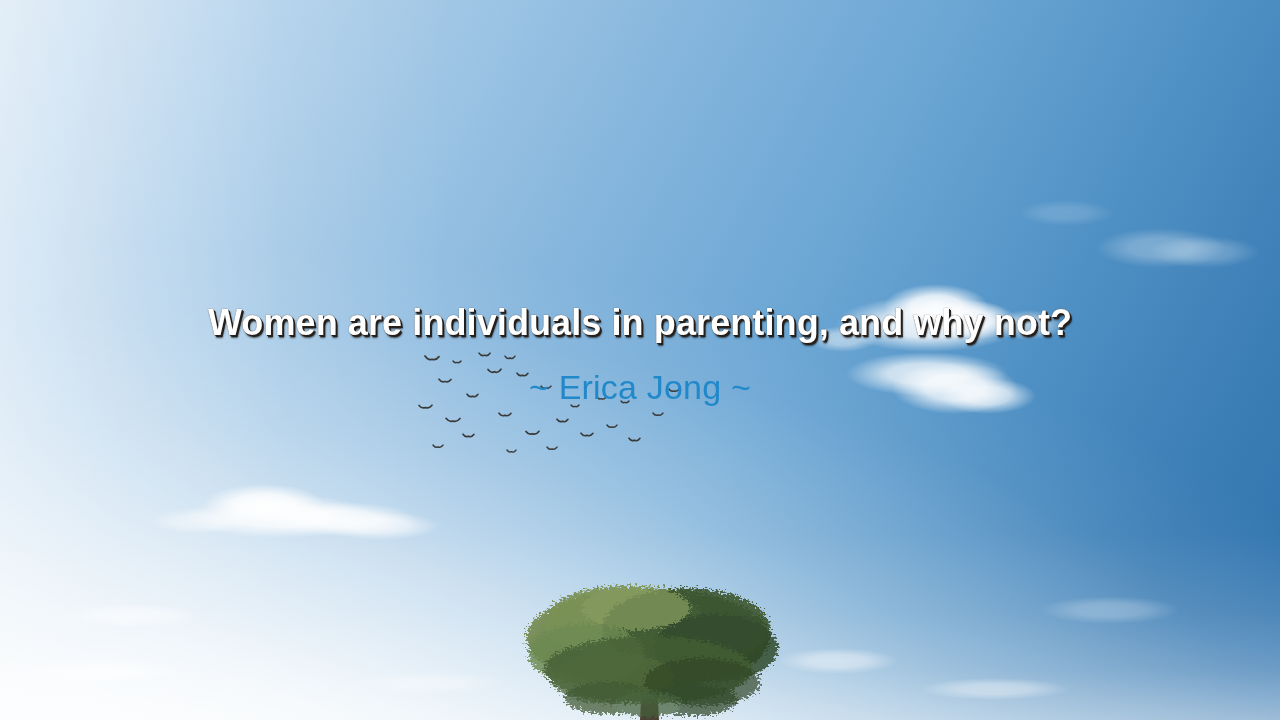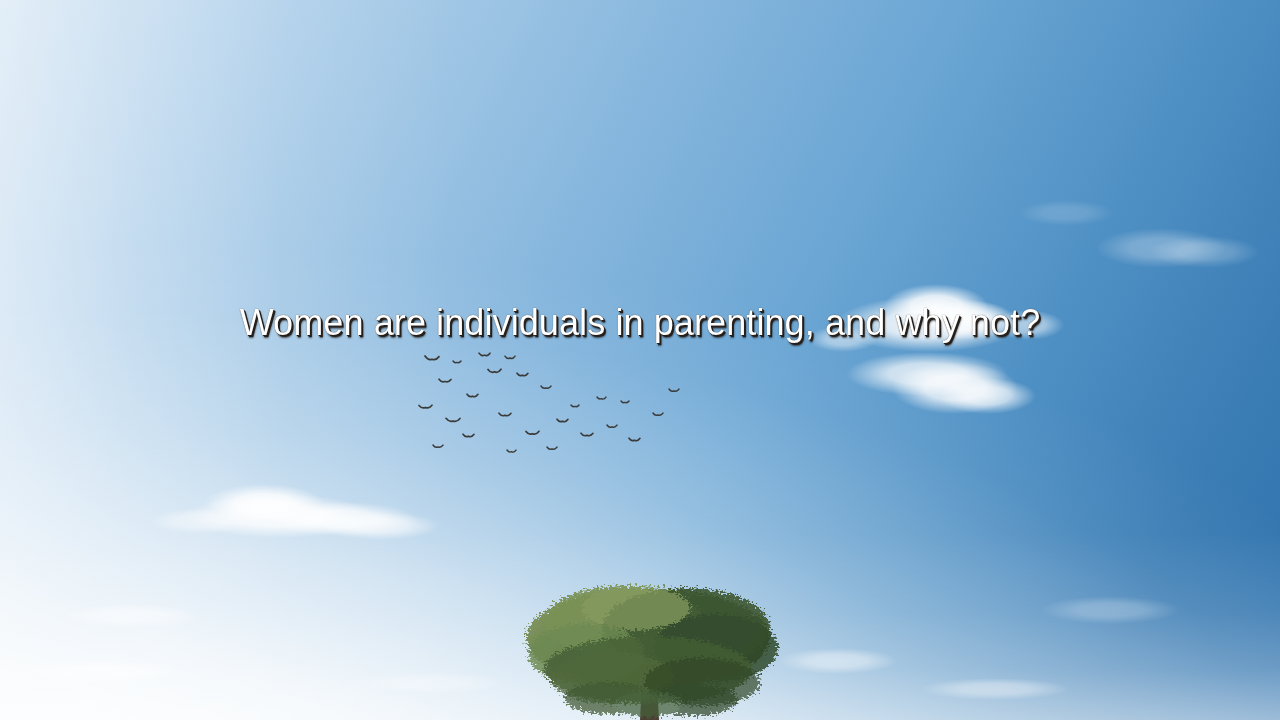--- a/index.html
+++ b/index.html
@@ -109,21 +109,21 @@
     top: 300px;
     text-align: center;
     pointer-events: none;
   }
 
   #quote-text {
     display: block;
     margin: 0;
     font-size: 36px;
     line-height: 46px;
-    font-weight: 400;
+    font-weight: 700;
     color: #ffffff;
     letter-spacing: 0.1px;
     text-shadow:
        1px 1px 0 #26201c,
        2px 2px 0 #26201c,
        2px 3px 2px rgba(20,16,14,0.72),
        0 0 1px rgba(30,24,20,0.85);
   }
 
   #attribution-text {
@@ -361,15 +361,16 @@
       <g filter="url(#leafy)" opacity=".72">
         <ellipse cx="92" cy="120" rx="44" ry="16" fill="#3f5832"></ellipse>
         <ellipse cx="176" cy="122" rx="46" ry="16" fill="#33492a"></ellipse>
         <ellipse cx="132" cy="126" rx="34" ry="13" fill="#44603a"></ellipse>
       </g>
     </svg>
   </div>
 
   <div class="text-block">
     <div id="quote-text">Women are individuals in parenting, and why not?</div>
+    <div id="attribution-text">~ Erica Jong ~</div>
   </div>
 
 </div>
 
 </body></html>

